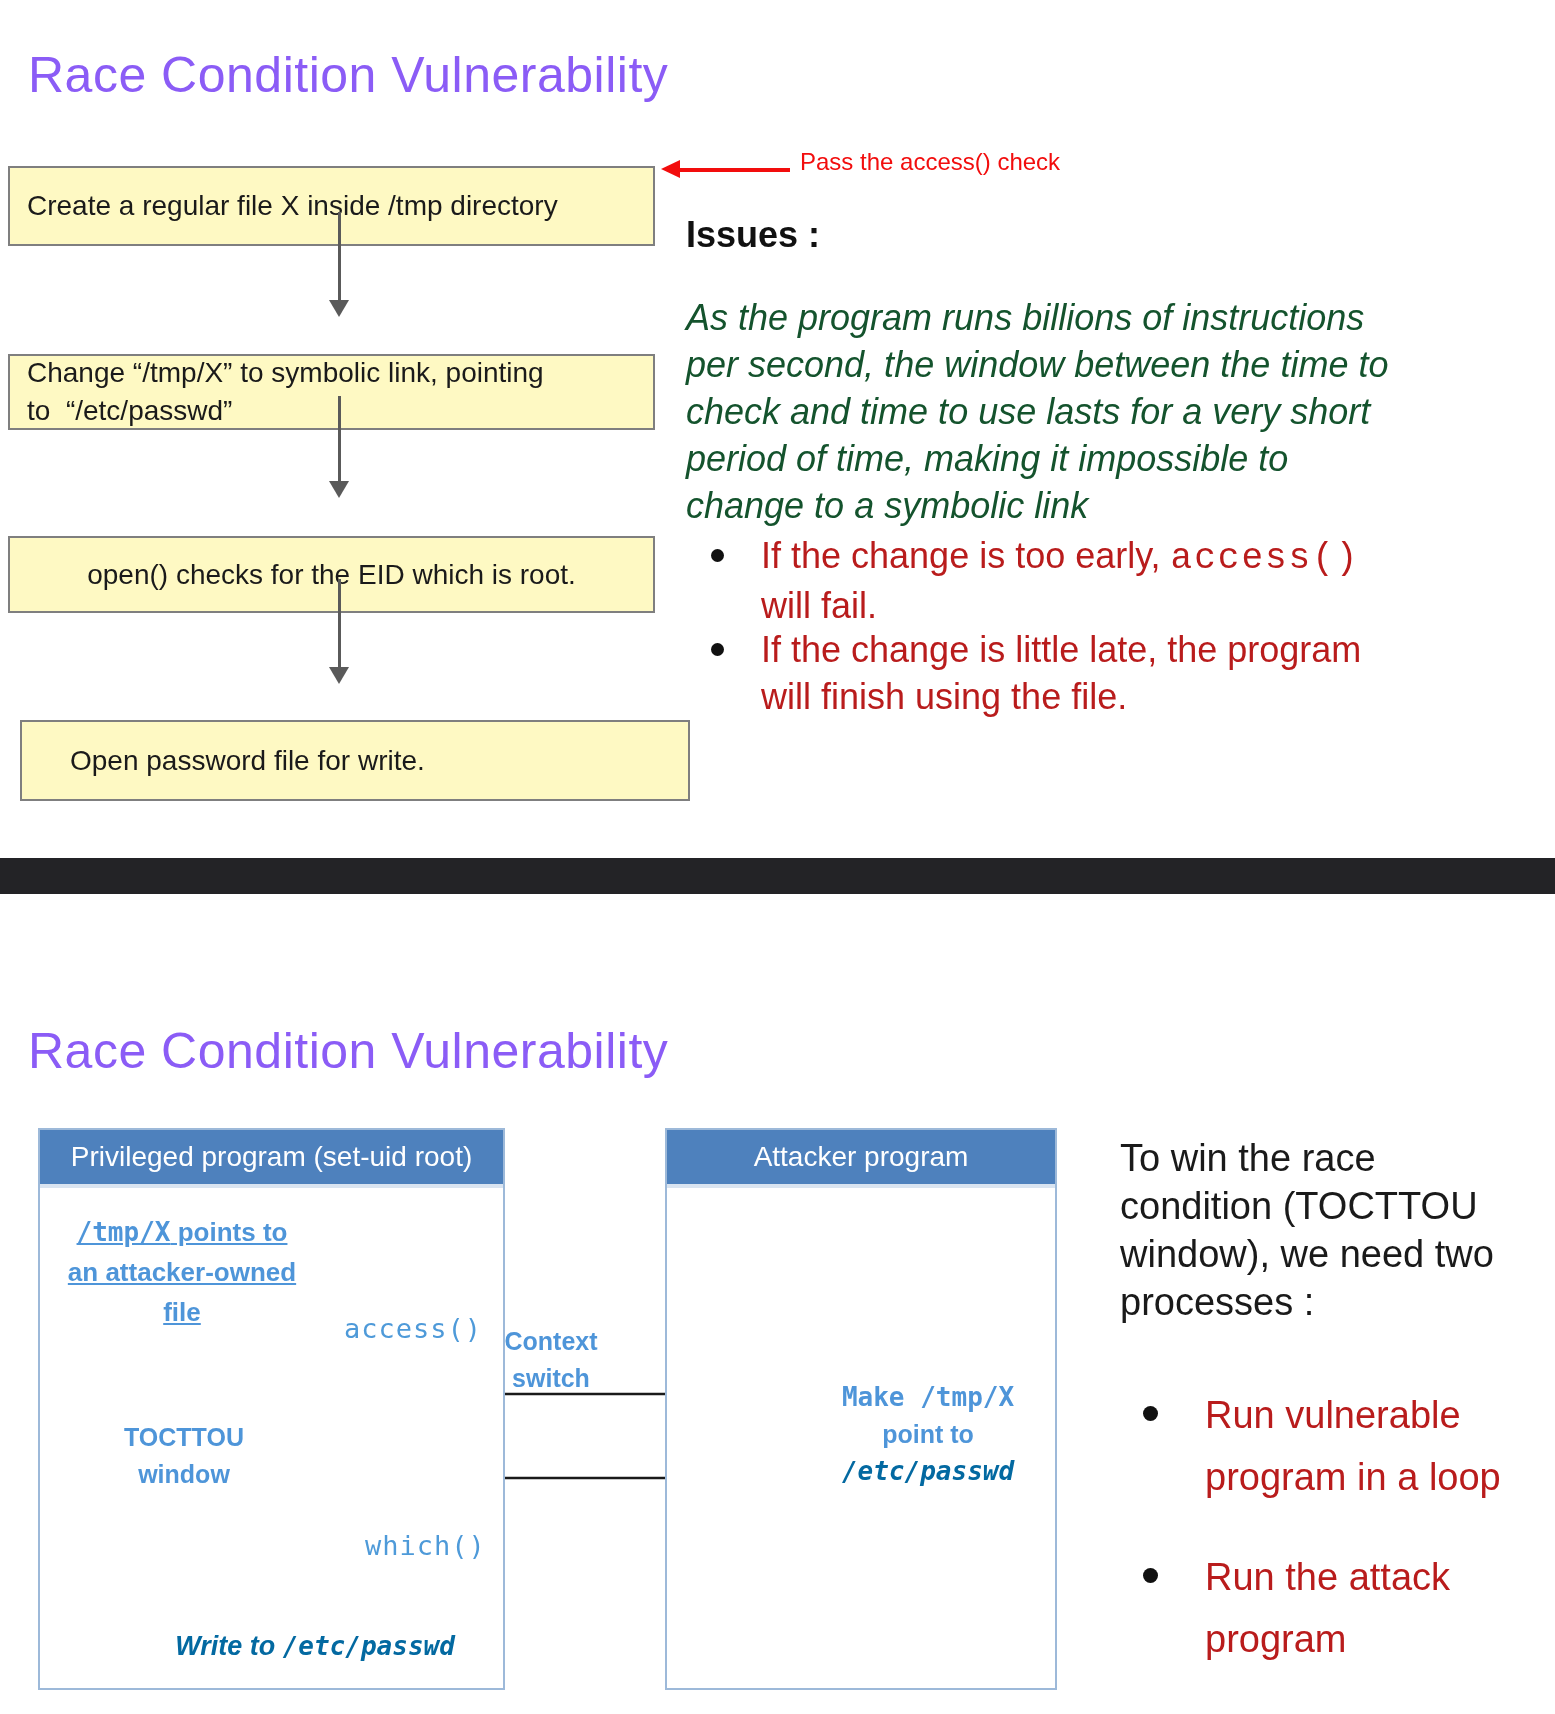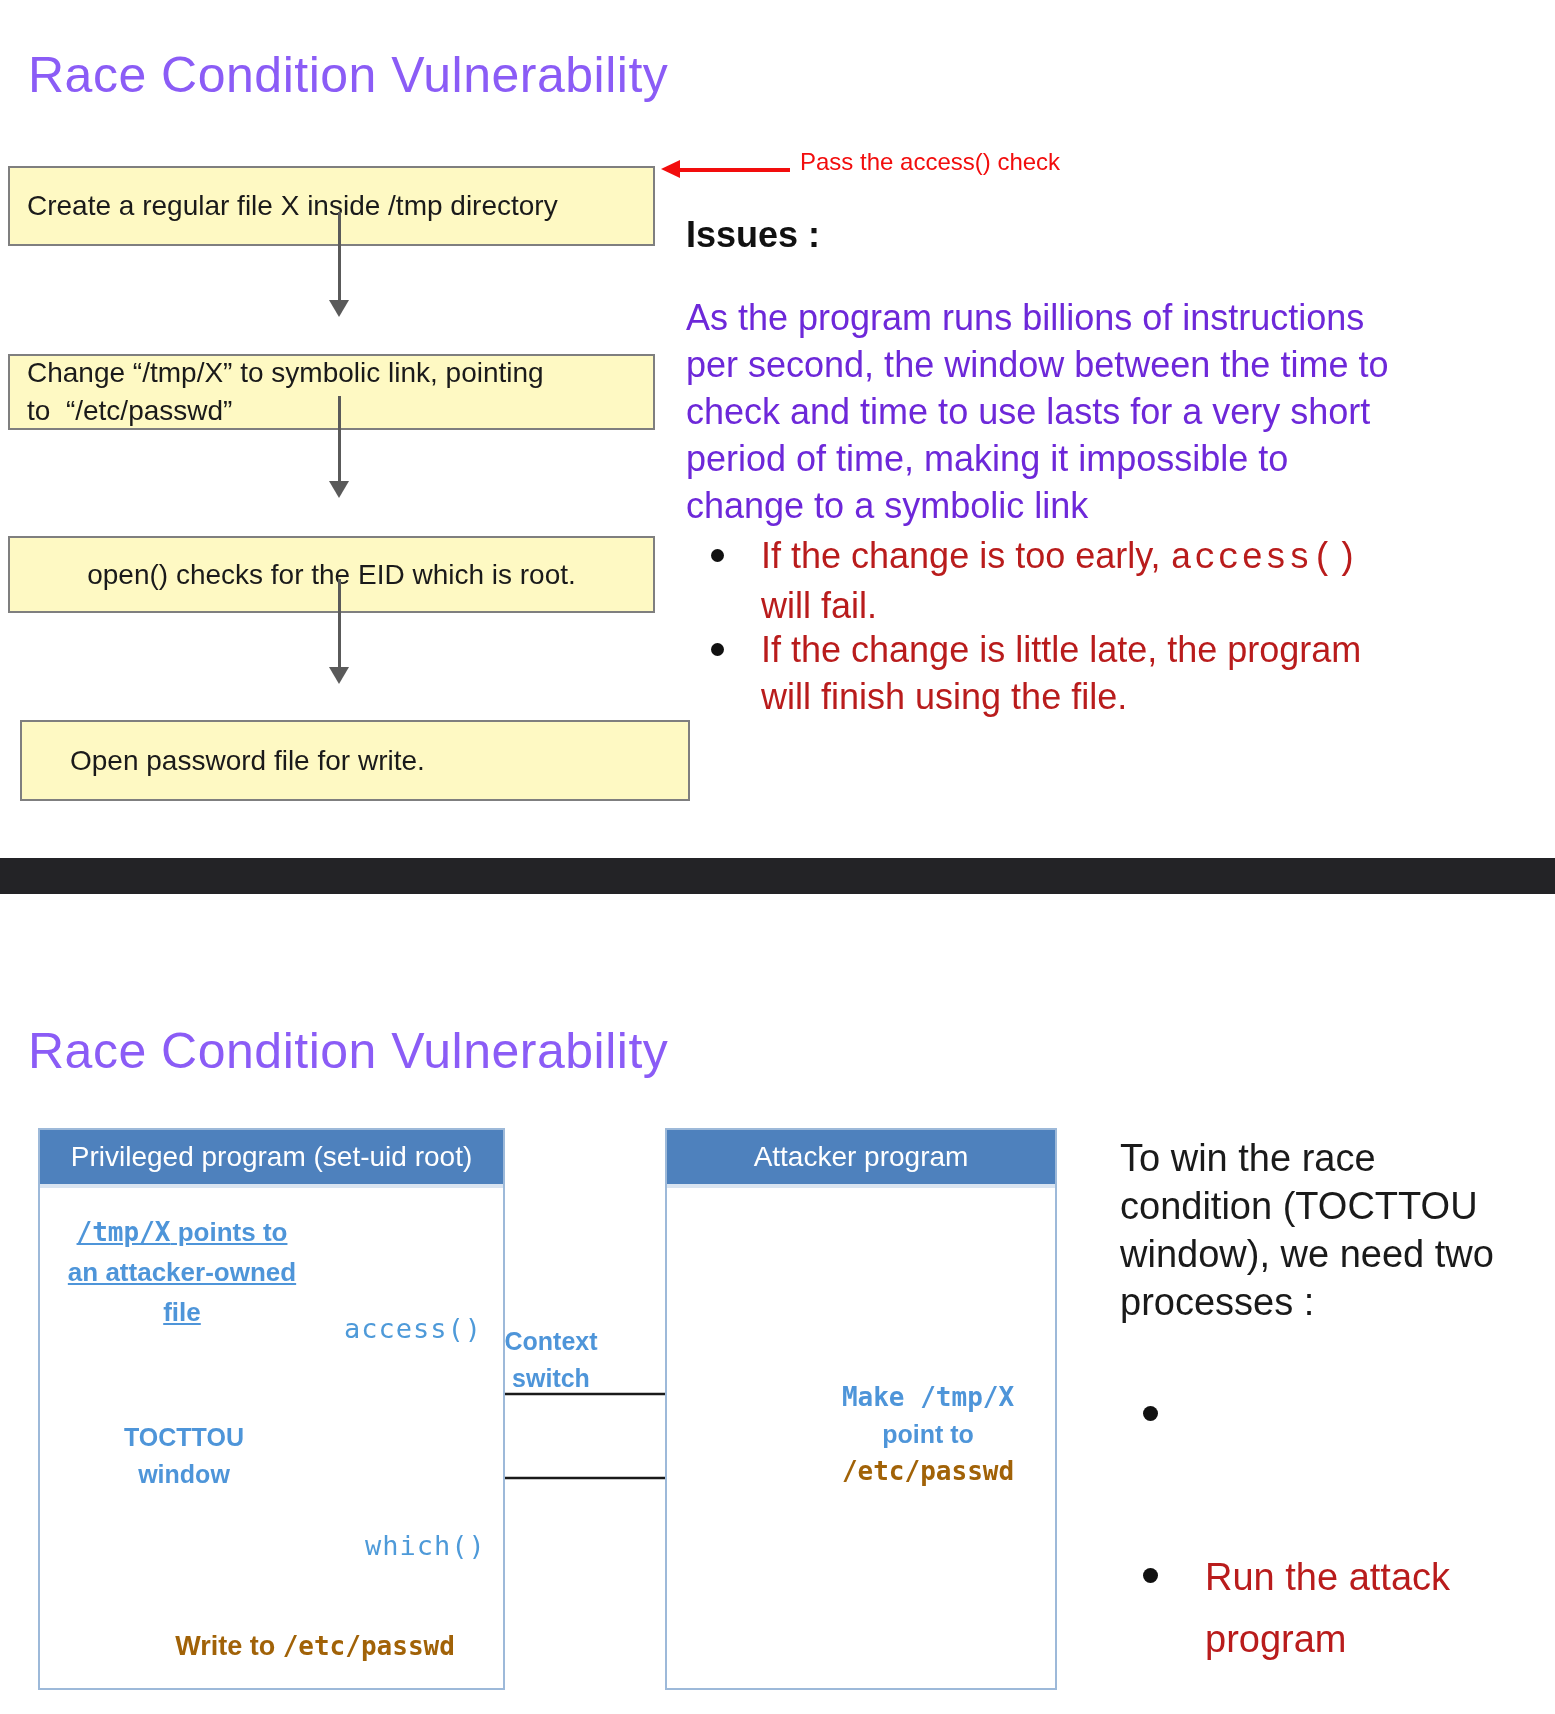--- a/index.html
+++ b/index.html
@@ -28,21 +28,21 @@
     border-top:17px solid #5a5a5a;
   }
   .red-line{position:absolute;height:3.5px;background:#f20d0d;}
   .red-head{
     position:absolute;width:0;height:0;
     border-top:9.5px solid transparent;border-bottom:9.5px solid transparent;
     border-right:19px solid #f20d0d;
   }
   .red-label{position:absolute;color:#f20d0d;font-size:24px;white-space:nowrap;}
   .issues-heading{position:absolute;font-size:36px;font-weight:bold;color:#111;}
-  .para{position:absolute;font-size:36px;line-height:47px;color:#6d28d9;}
+  .para{position:absolute;font-size:36px;line-height:47px;color:#14532d;font-style:italic;}
   .bullet{position:absolute;display:flex;align-items:flex-start;}
   .dot{flex:none;width:13px;height:13px;border-radius:50%;background:#111;margin-top:17px;}
   .btext{margin-left:37px;font-size:36px;line-height:47px;color:#b91c1c;}
   .mono-c{font-family:"Liberation Mono",monospace;letter-spacing:2px;}
   
   .divider{position:absolute;left:0;width:1555px;background:#232326;}
   
   .diagbox{
     position:absolute;background:#ffffff;border:2px solid #9db9d9;
     box-sizing:border-box;
@@ -52,21 +52,21 @@
     color:#ffffff;font-size:28px;display:flex;align-items:center;justify-content:center;
     white-space:nowrap;
   }
   .overlay{position:absolute;left:0;top:0;pointer-events:none;}
   .dlabel{position:absolute;text-align:center;color:#4e95d9;font-size:26px;font-weight:bold;line-height:40px;}
   .dmono{font-family:"DejaVu Sans Mono",monospace;font-weight:bold;font-size:26px;}
   .dmono-label{
     position:absolute;font-family:"DejaVu Sans Mono",monospace;font-size:27px;
     color:#4e9ad9;letter-spacing:1px;white-space:nowrap;
   }
-  .dark{color:#a16207;}
+  .dark{color:#0369a1;font-style:italic;}
   .ctx{line-height:37px;font-size:25px;}
   .write-label{position:absolute;text-align:center;font-size:27px;white-space:nowrap;}
   .action{line-height:37px;}
   .action .sans-mid{font-size:25px;}
   
   .intro2{position:absolute;font-size:38px;line-height:48px;color:#1a1a1a;}
   .bullet2 .dot{width:15px;height:15px;margin-top:22px;}
   .bullet2 .btext{margin-left:47px;font-size:38px;line-height:62px;}
 </style>
 </head>
@@ -195,20 +195,22 @@
       <div class="dmono dark">/etc/passwd</div>
     </div>
 
     <div class="intro2 lines" style="left:1120px;top:1134px;">To win the race
 condition (TOCTTOU
 window), we need two
 processes :</div>
 
     <div class="bullet bullet2" style="left:1143px;top:1384px;">
       <span class="dot"></span>
+      <div class="btext lines">Run vulnerable
+program in a loop</div>
     </div>
 
     <div class="bullet bullet2" style="left:1143px;top:1546px;">
       <span class="dot"></span>
       <div class="btext lines">Run the attack
 program</div>
     </div>
   </section>
 
 </div>

